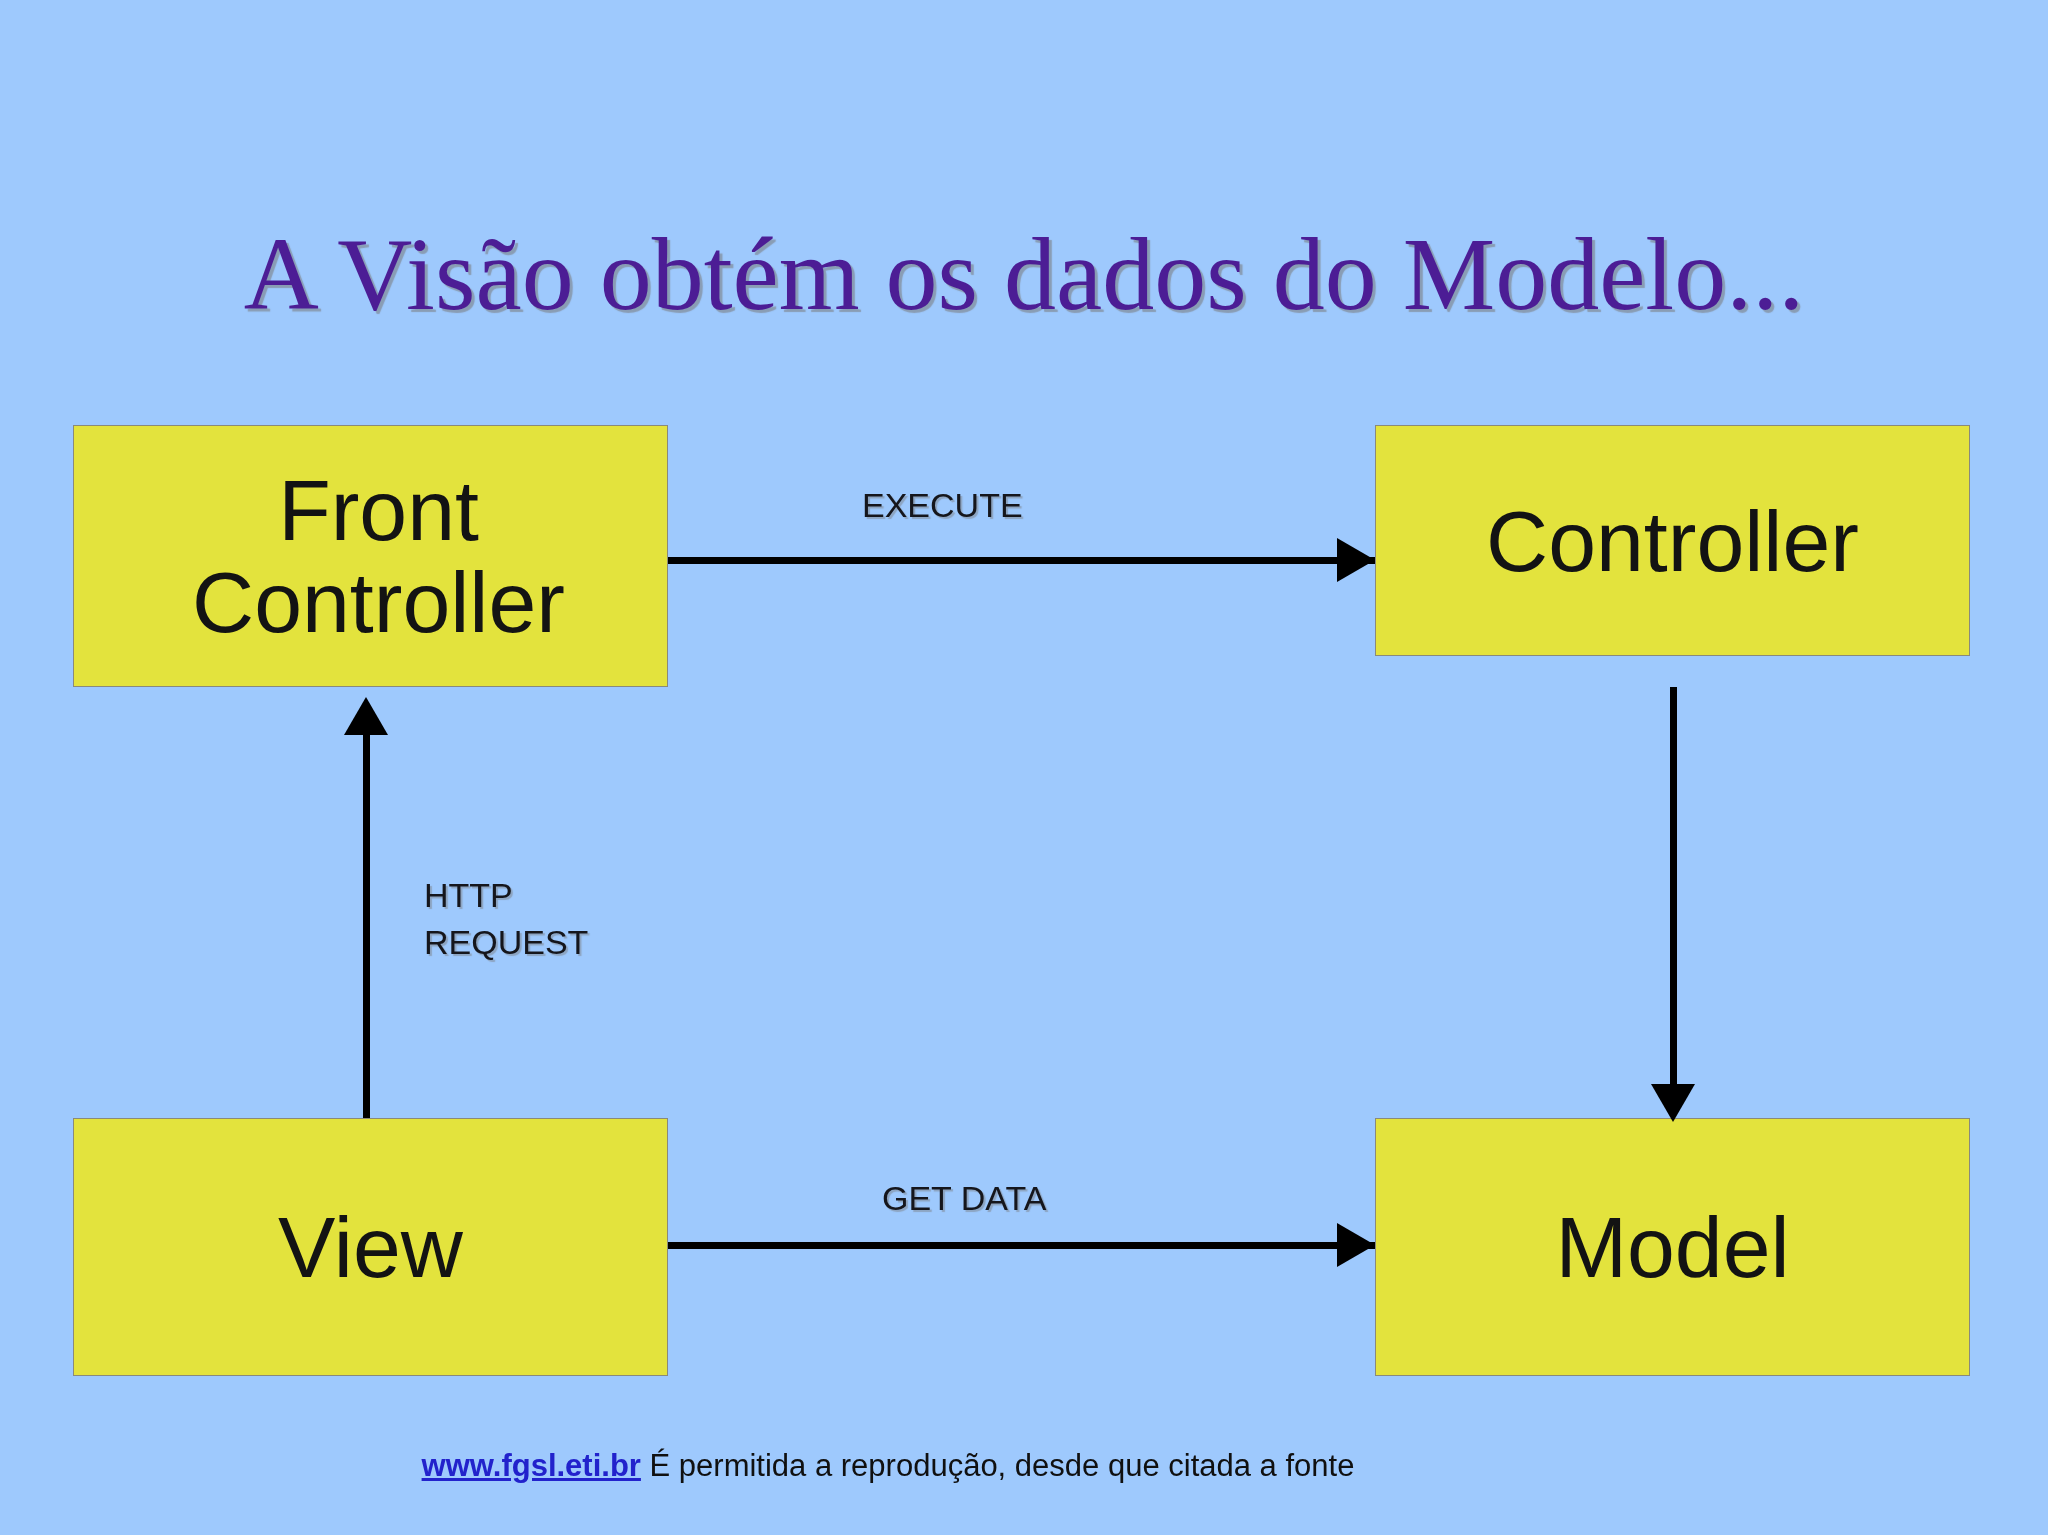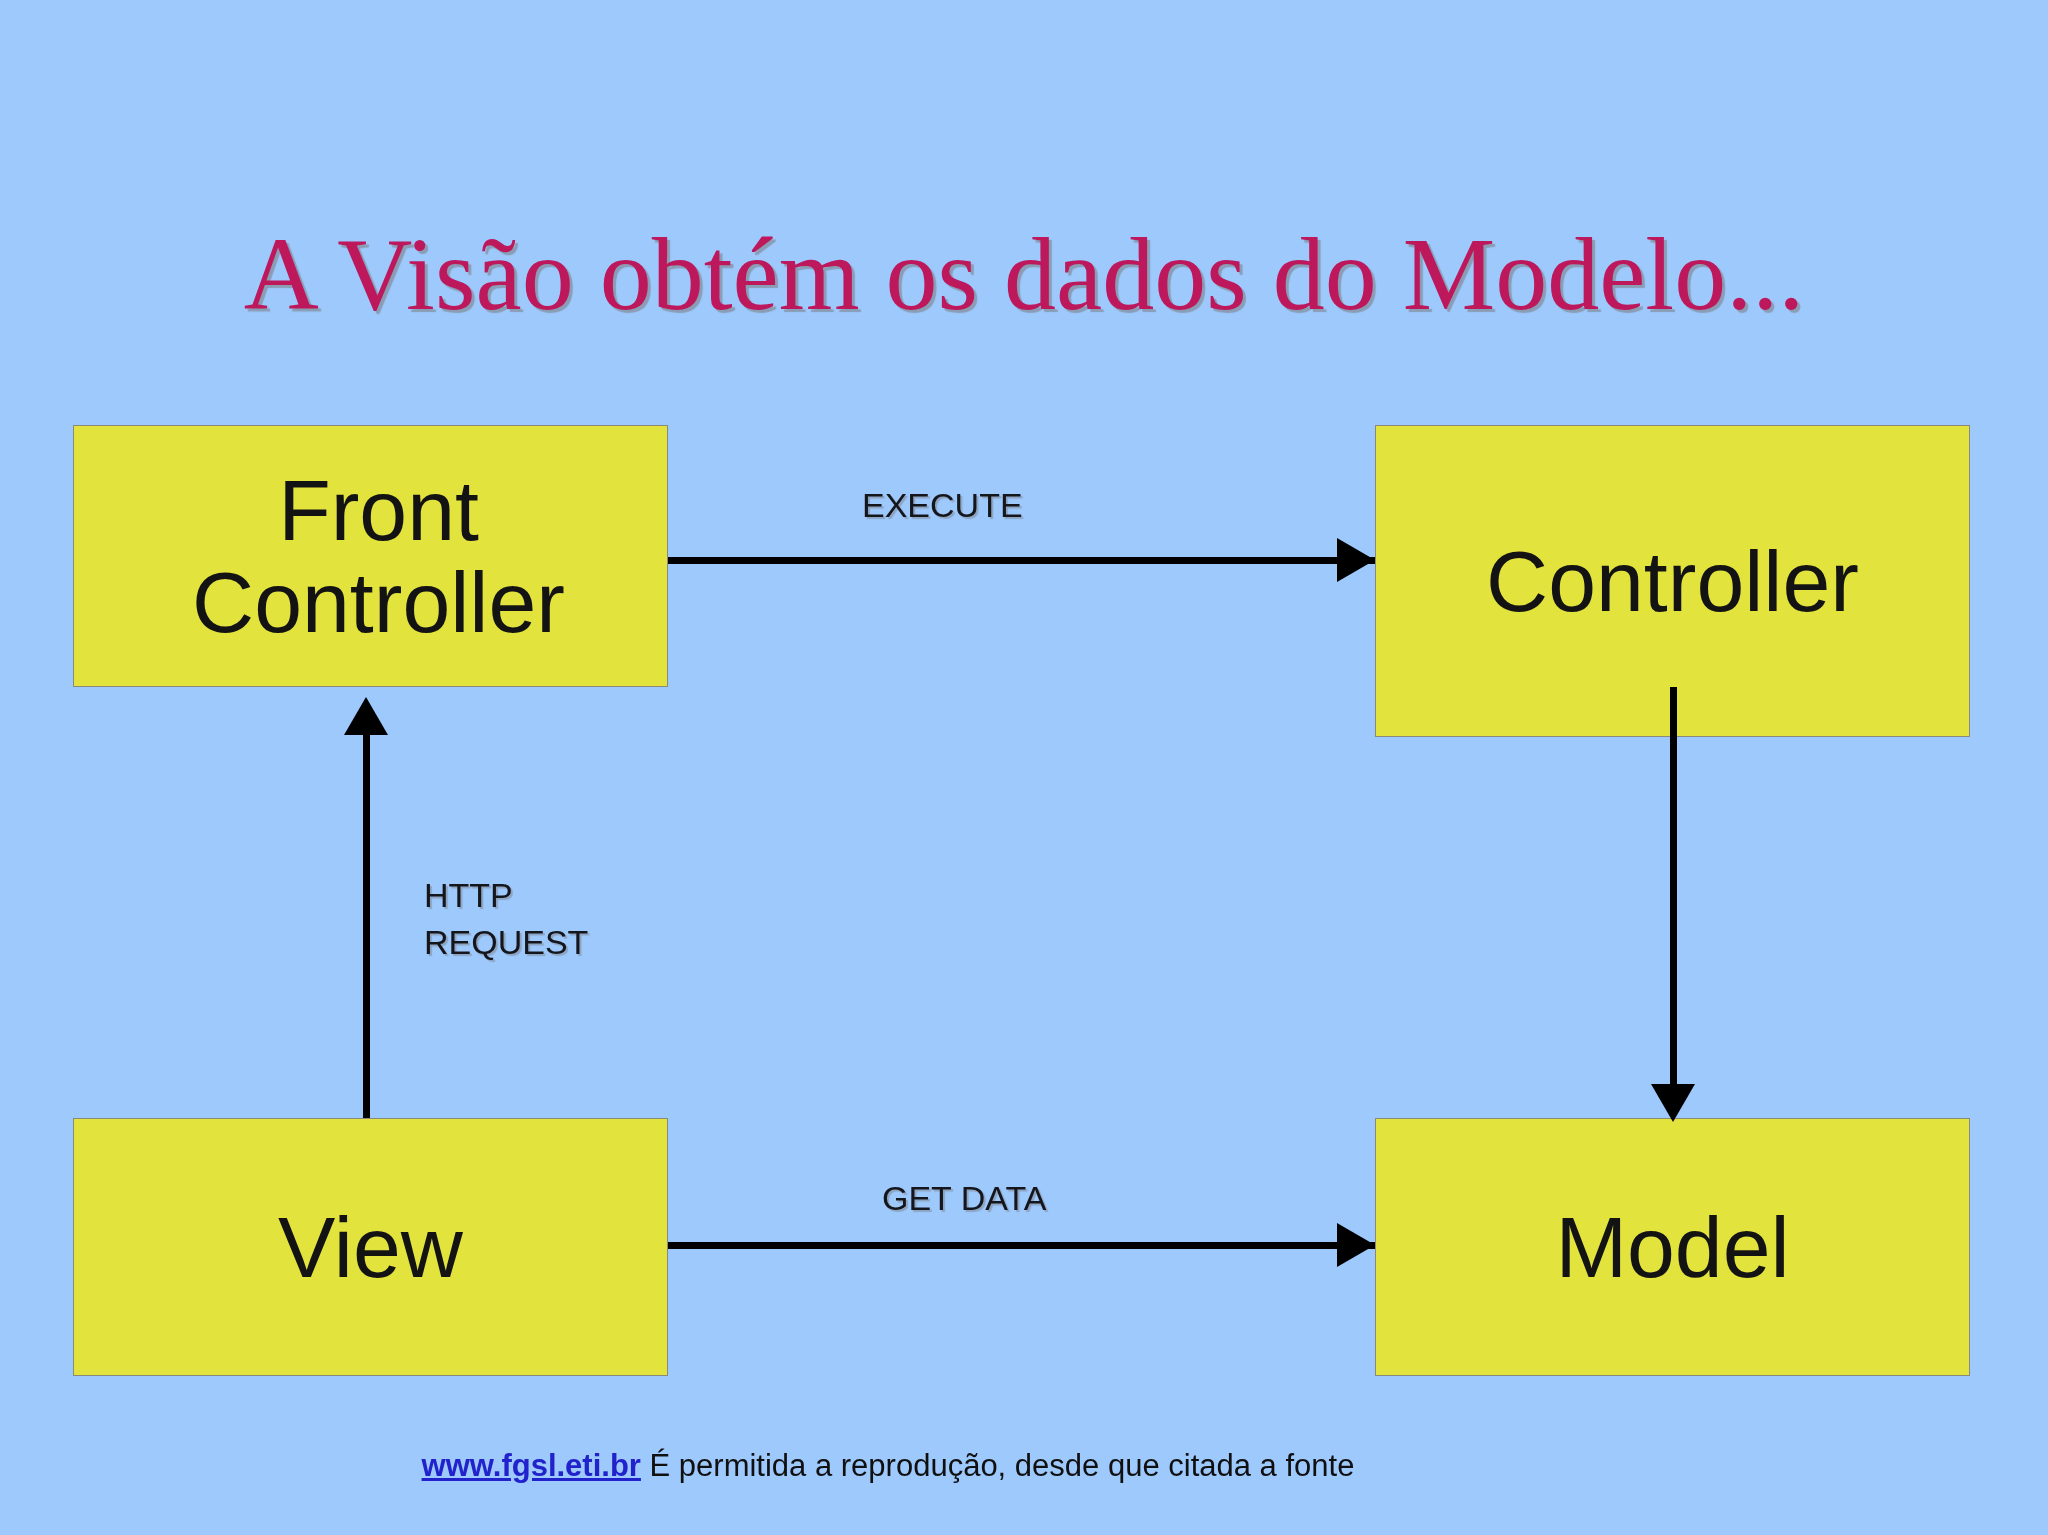--- a/index.html
+++ b/index.html
@@ -35,21 +35,21 @@
   
   #title {
     position: absolute;
     left: 0;
     top: 222px;
     width: 2048px;
     text-align: center;
     font-family: "Liberation Serif", serif;
     font-size: 104px;
     line-height: 104px;
-    color: #be185d;
+    color: #4c1d95;
     text-shadow: 3px 3px 1px rgba(120,120,120,0.55);
     white-space: nowrap;
   }
 
   
   .box {
     position: absolute;
     background: #e3e33d;
     border: 1px solid #8a8a7a;
     box-sizing: border-box;
@@ -61,21 +61,21 @@
     font-family: "Liberation Sans", sans-serif;
     font-size: 86px;
     line-height: 92px;
   }
   #box-front-controller {
     left: 73px;  top: 425px;  width: 595px;  height: 262px;
     justify-content: flex-start;
     padding-left: 16px;
   }
   #box-controller {
-    left: 1375px; top: 425px;  width: 595px;  height: 312px;
+    left: 1375px; top: 425px;  width: 595px;  height: 231px;
   }
   #box-view {
     left: 73px;  top: 1118px; width: 595px;  height: 258px;
   }
   #box-model {
     left: 1375px; top: 1118px; width: 595px;  height: 258px;
   }
 
   
   .hline {

